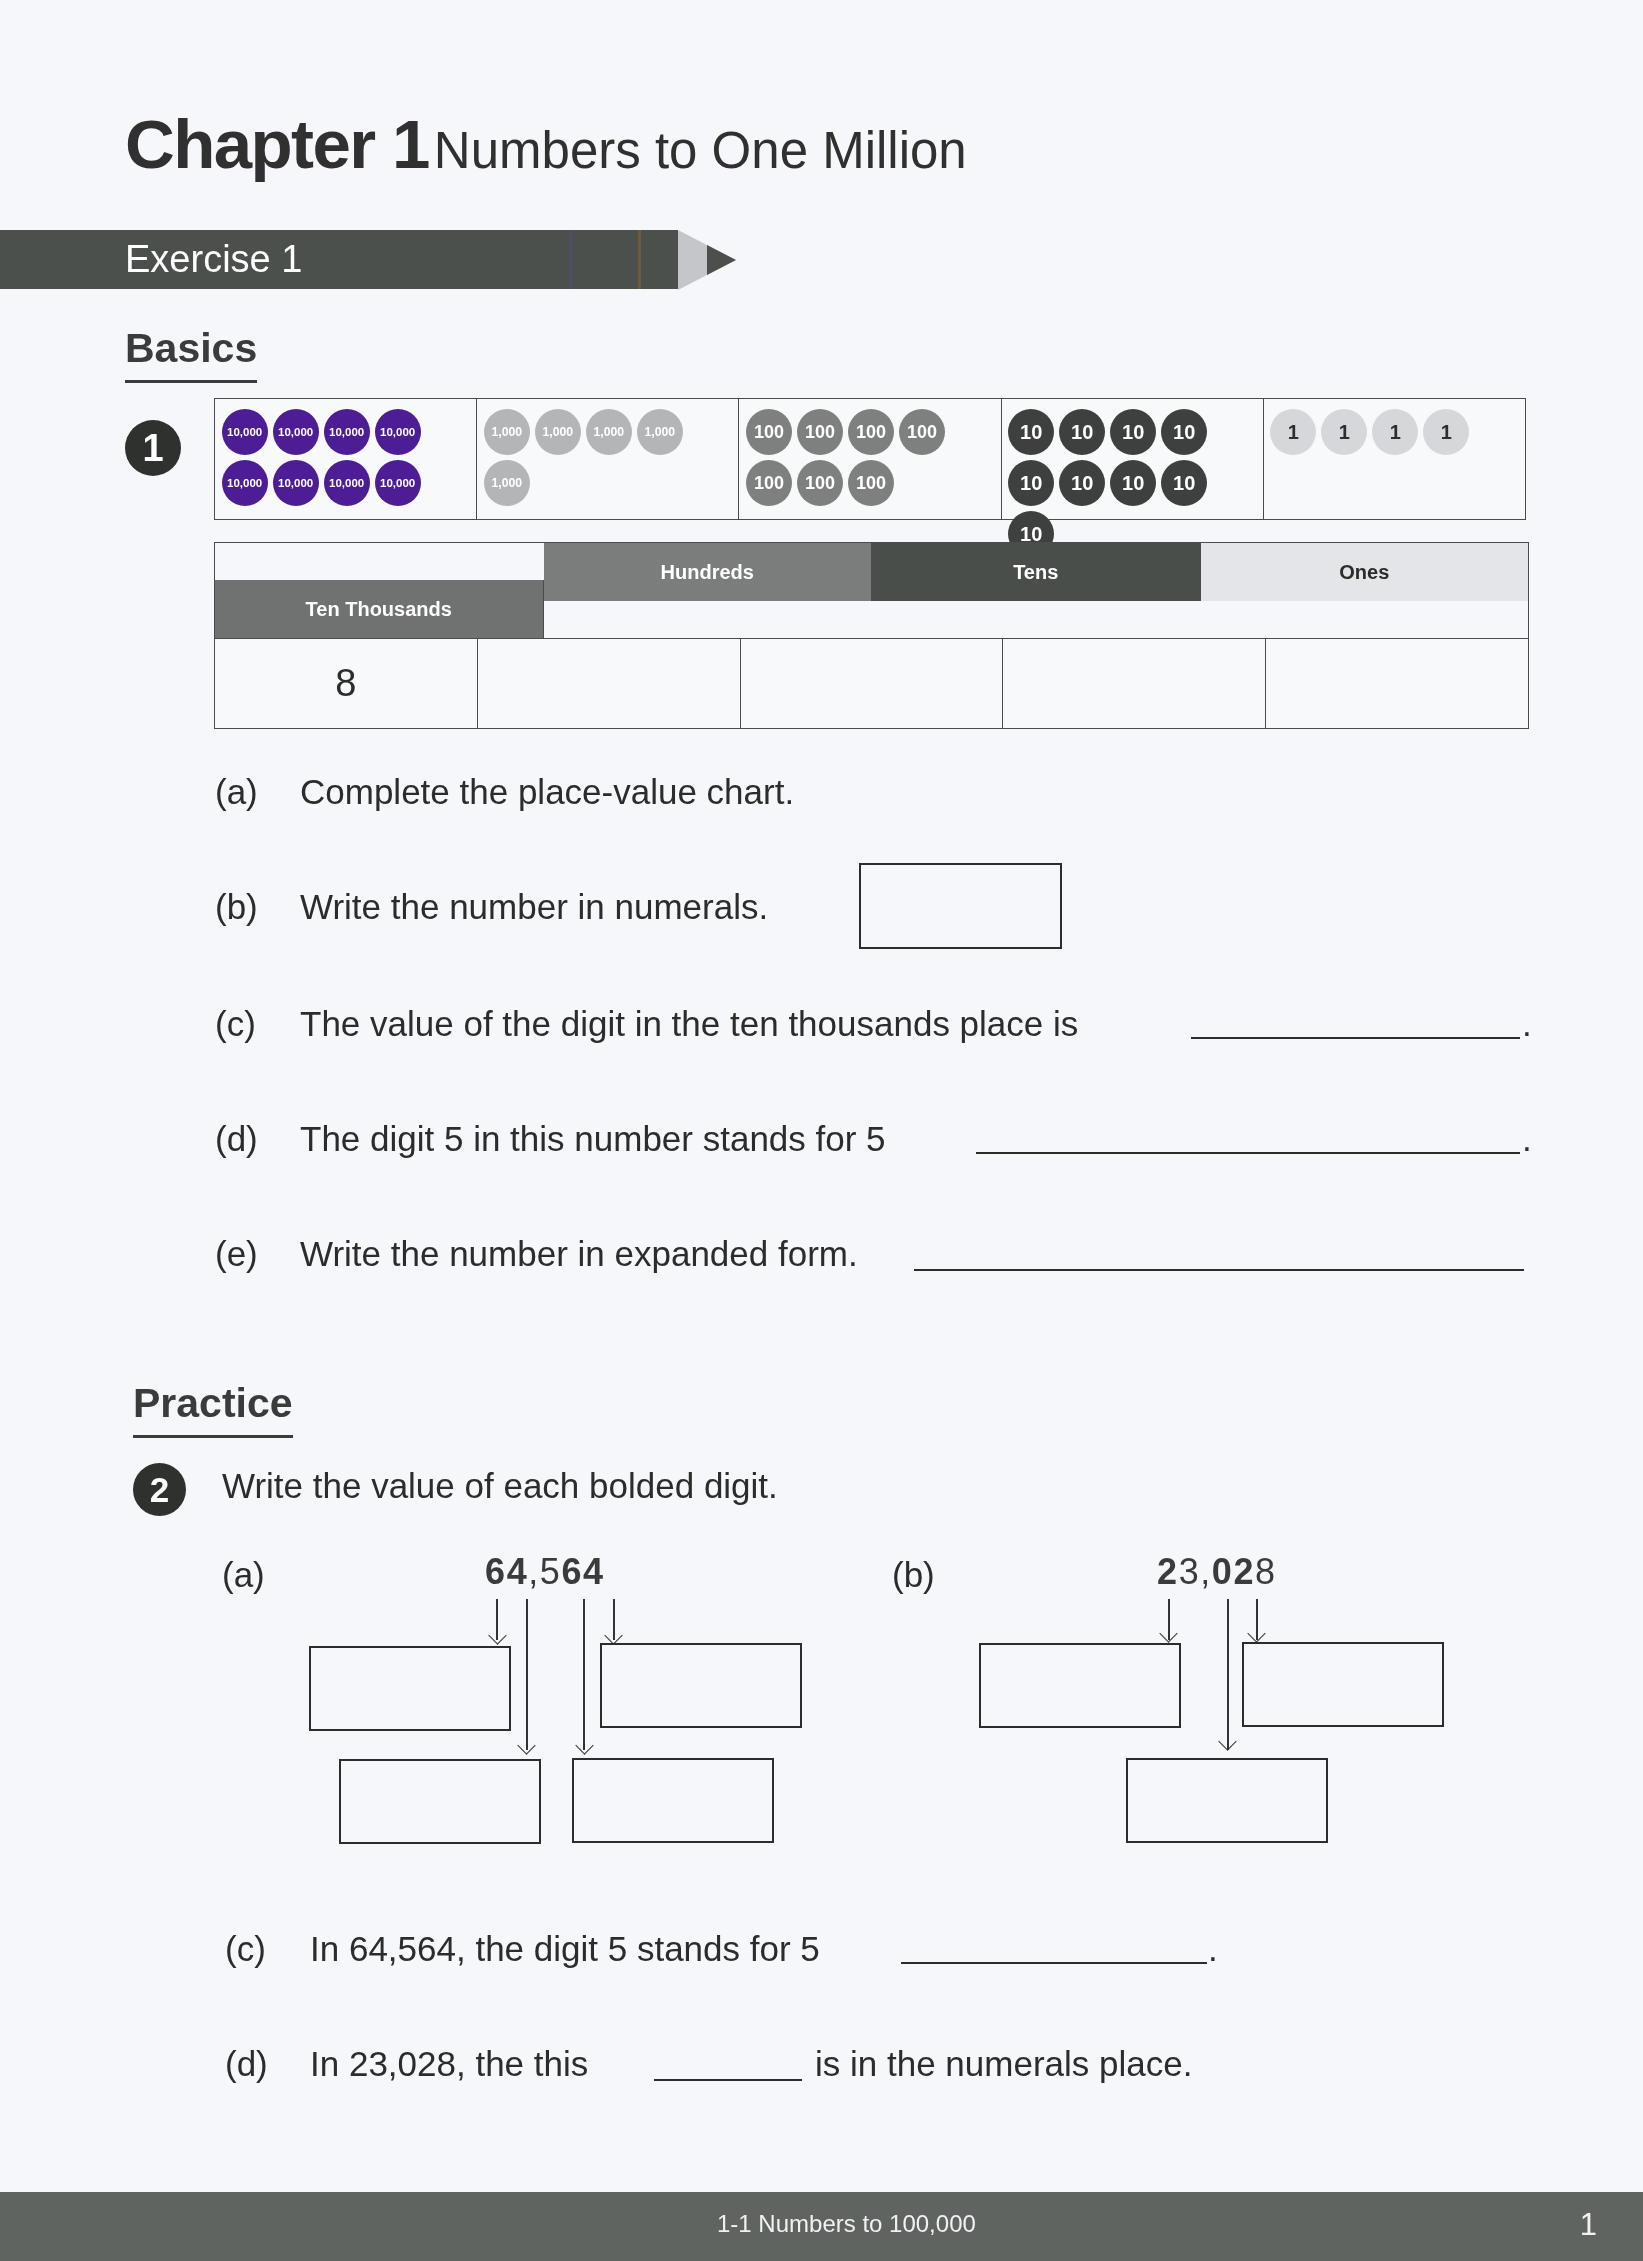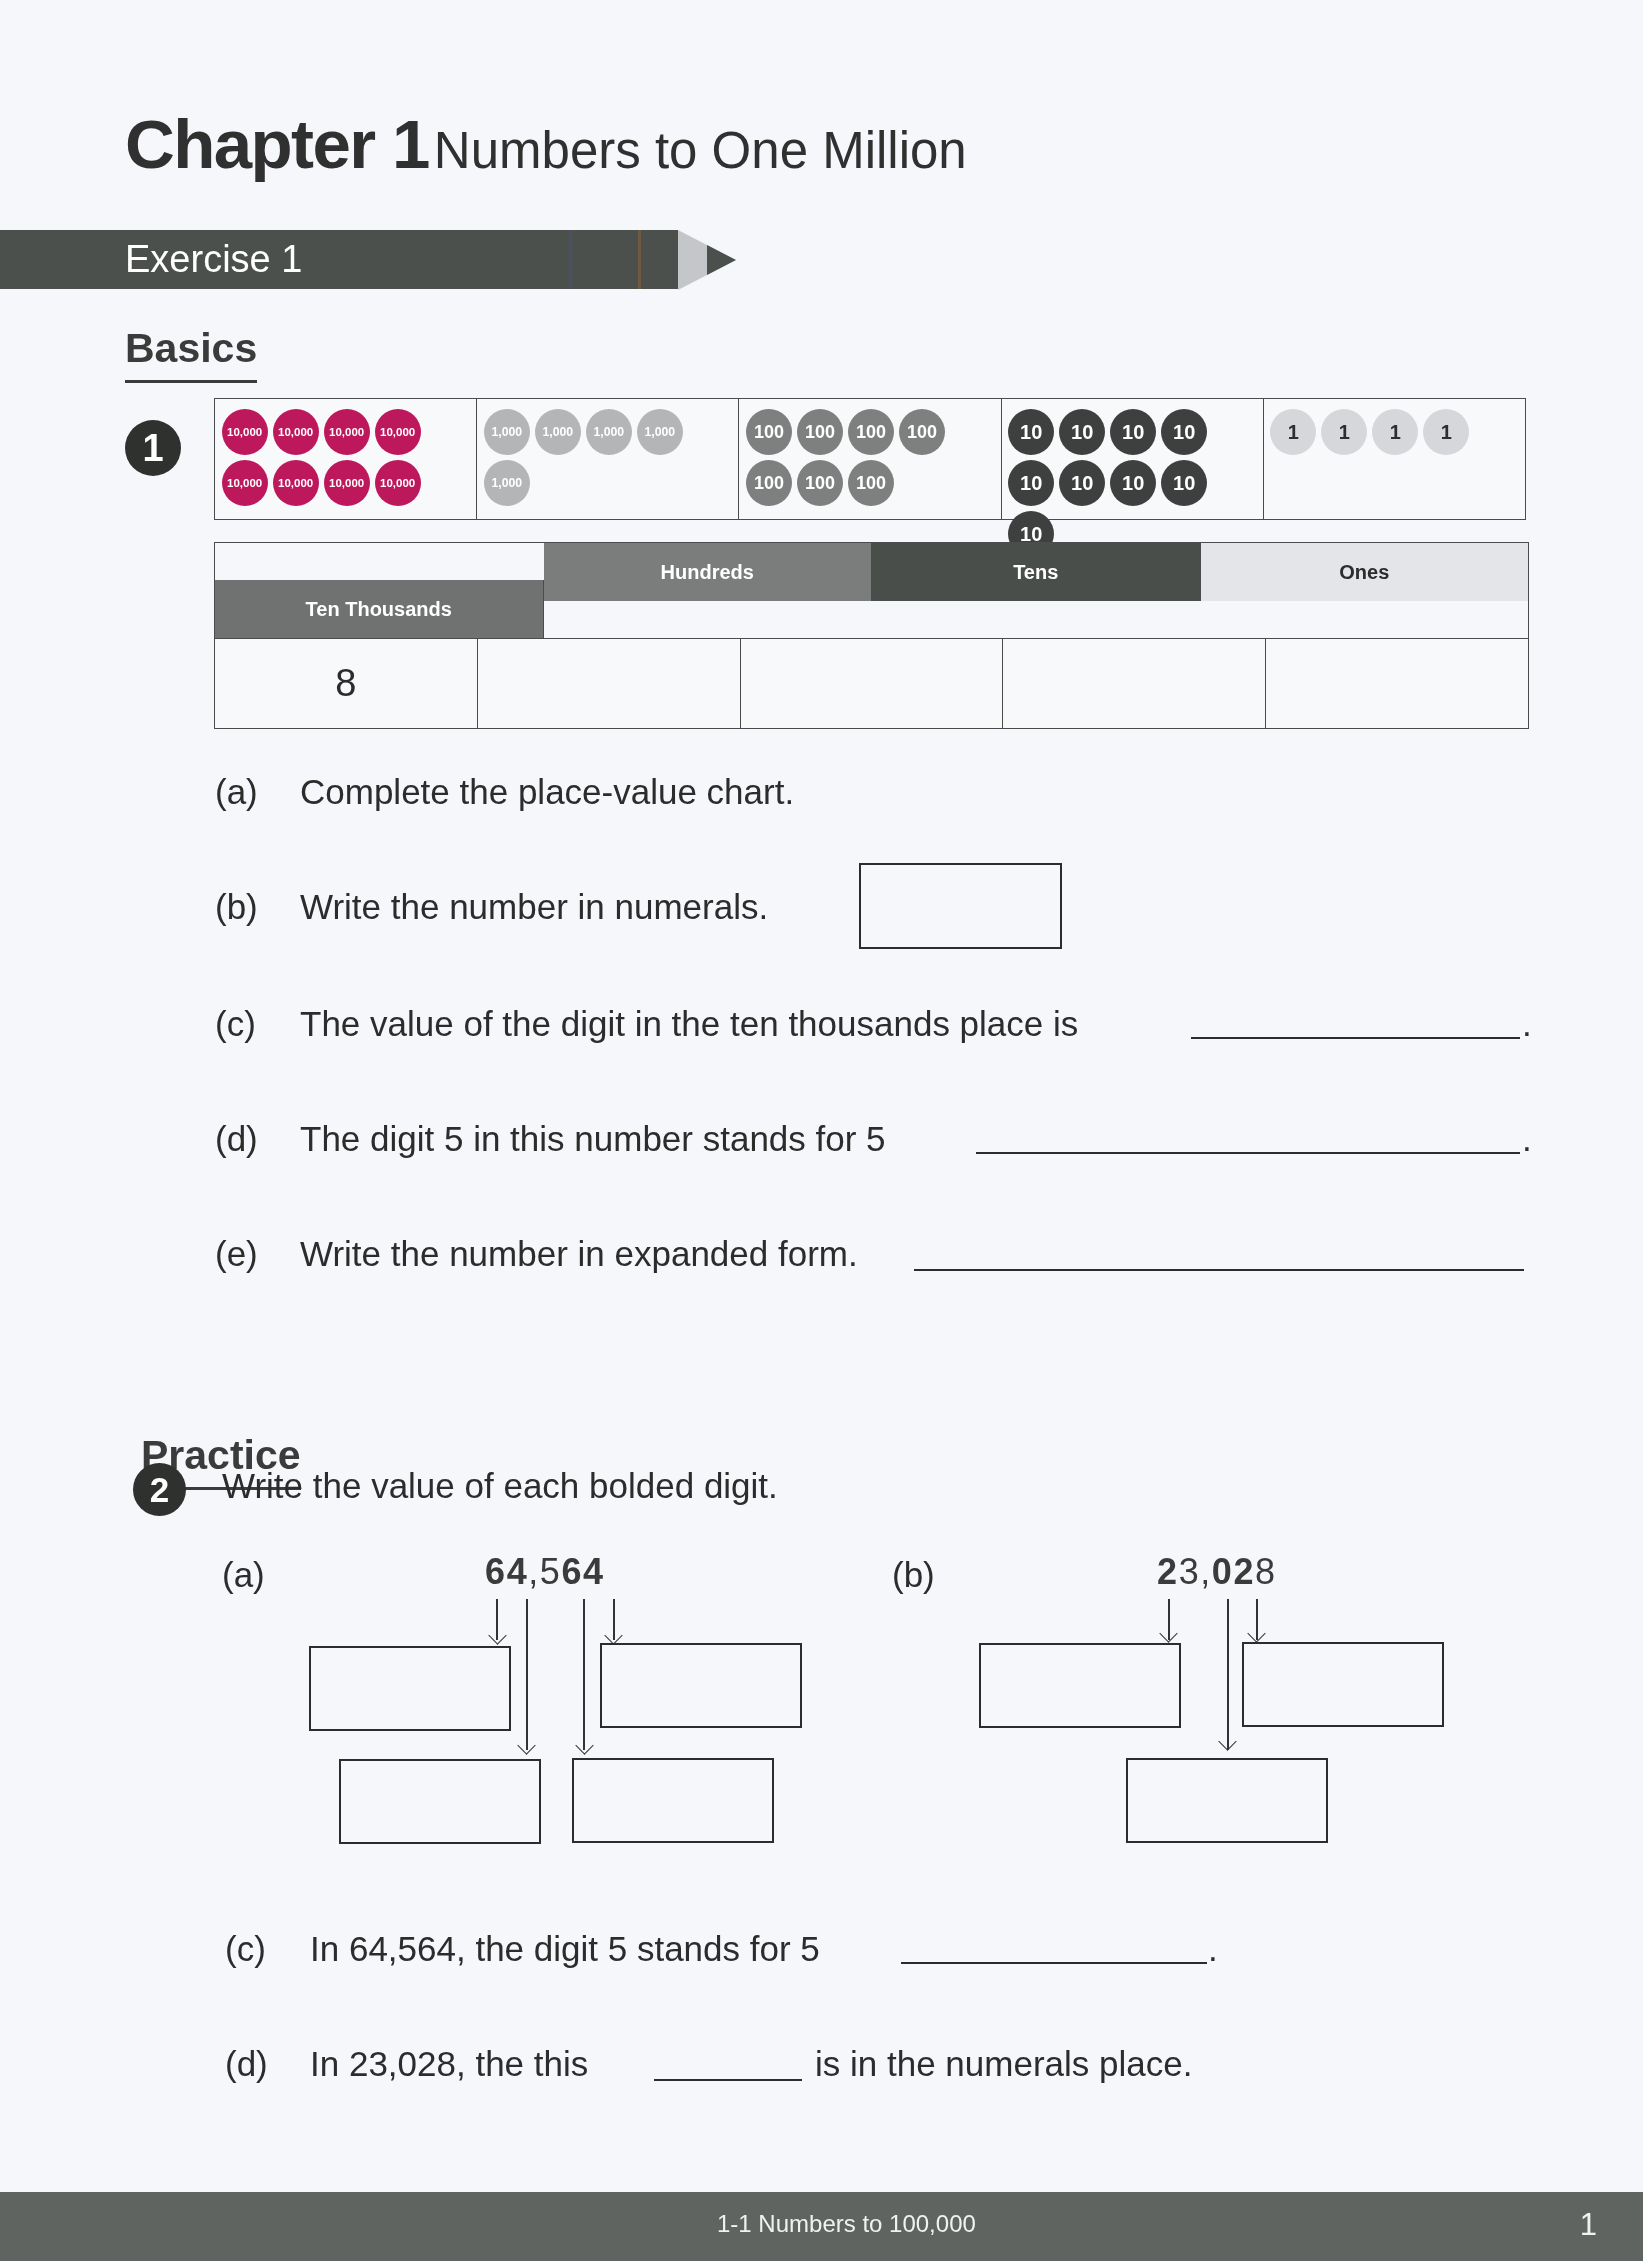--- a/index.html
+++ b/index.html
@@ -35,21 +35,21 @@
   
   .qnum { width: 56px; height: 56px; border-radius: 50%; background: #2f312f; color: #fff;
     font-size: 38px; font-weight: bold; display: flex; align-items: center; justify-content: center; }
 
   
   .disc-table { left: 214px; top: 398px; width: 1312px; height: 122px; border: 1.6px solid #4a4c4b; display: flex; background: #f8f9fb; }
   .disc-col { flex: 1; border-right: 1.6px solid #4a4c4b; padding: 10px 5px 0 6.6px; display: flex; flex-wrap: wrap; align-content: flex-start; gap: 5px 5px; }
   .disc-col:last-child { border-right: none; }
   .disc { width: 46px; height: 46px; border-radius: 50%; display: flex; align-items: center; justify-content: center;
     font-weight: bold; color: #fff; }
-  .disc.d10000 { background: #be185d; font-size: 11.5px; }
+  .disc.d10000 { background: #4c1d95; font-size: 11.5px; }
   .disc.d1000 { background: #b3b5b7; font-size: 12.3px; }
   .disc.d100 { background: #7e807f; font-size: 18px; }
   .disc.d10 { background: #3d403e; font-size: 20px; }
   .disc.d1 { background: #d5d7da; color: #2d2f2e; font-size: 20px; }
 
   
   .pv-chart { left: 214px; top: 542px; width: 1315px; border: 1.6px solid #4a4c4b; }
   .pv-head, .pv-body { display: flex; }
   .pv-head .cell { flex: 1; height: 58px; display: flex; align-items: center; justify-content: center; font-size: 20px; font-weight: bold; color: #fff; border-right: 1.6px solid #4a4c4b; }
   .pv-head .cell:last-child { border-right: none; }
@@ -176,21 +176,21 @@
   <span class="lbl">(d)</span><span>The digit 5 in this number stands for 5</span>
 </div>
 <div class="abs blank" style="left:976px; top:1152px; width:544px;"></div>
 <div class="abs qrow" style="left:1522px; top:1119px;">.</div>
 
 <div class="abs qrow" style="left:215px; top:1234px;">
   <span class="lbl">(e)</span><span>Write the number in expanded form.</span>
 </div>
 <div class="abs blank" style="left:914px; top:1269px; width:610px;"></div>
 
-<div class="abs section-heading" style="left:133px; top:1432px;margin-left:8px;">Practice</div>
+<div class="abs section-heading" style="left:133px; top:1380px;">Practice</div>
 
 <div class="abs qnum" style="left:133px; top:1463px; width:53px; height:53px; font-size:35px;">2</div>
 <div class="abs qrow" style="left:222px; top:1466px;">Write the value of each bolded digit.</div>
 
 <div class="abs qrow" style="left:222px; top:1555px;">(a)</div>
 <div class="abs bignum" style="left:485px; top:1551px;">
   <b>6</b><b>4</b><span class="n">,</span><span class="n">5</span><b>6</b><b>4</b>
 </div>
 
 <div class="arrow-line" style="left:496px; top:1599px; height:41px;"></div>

